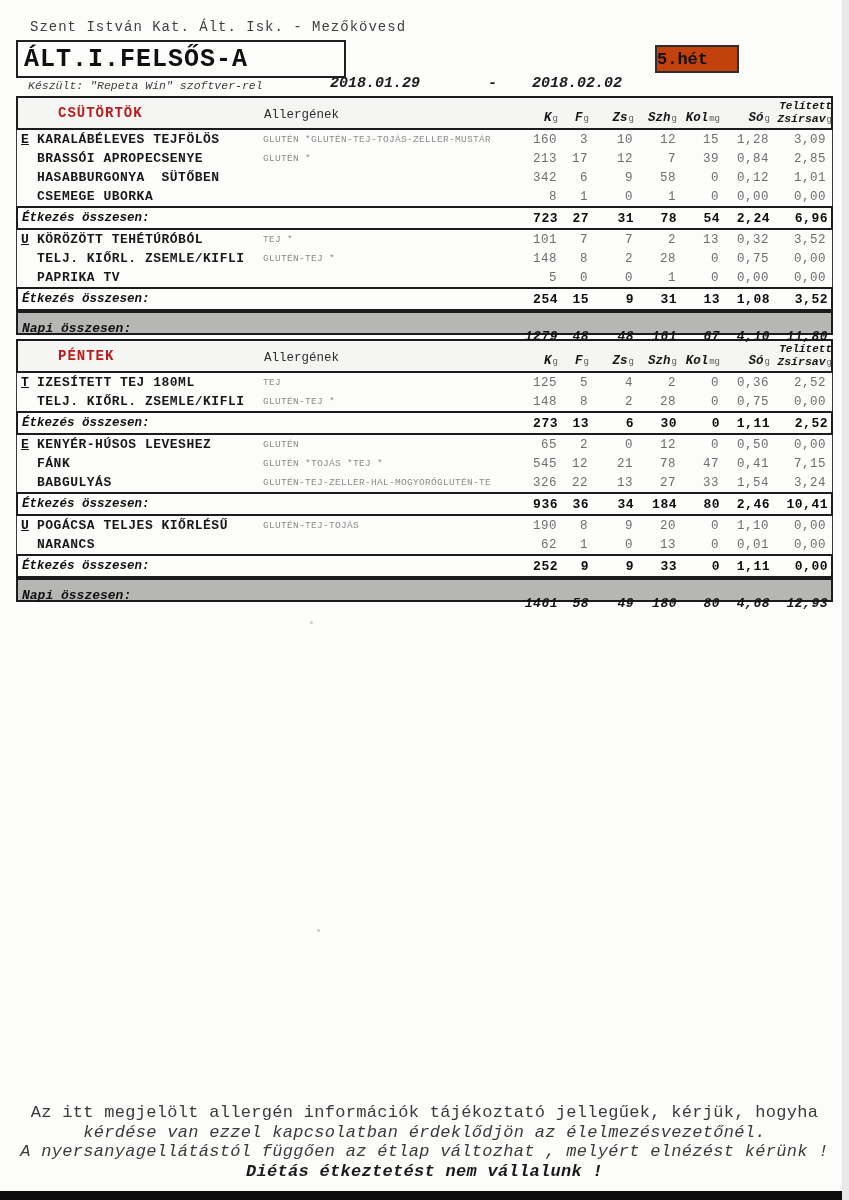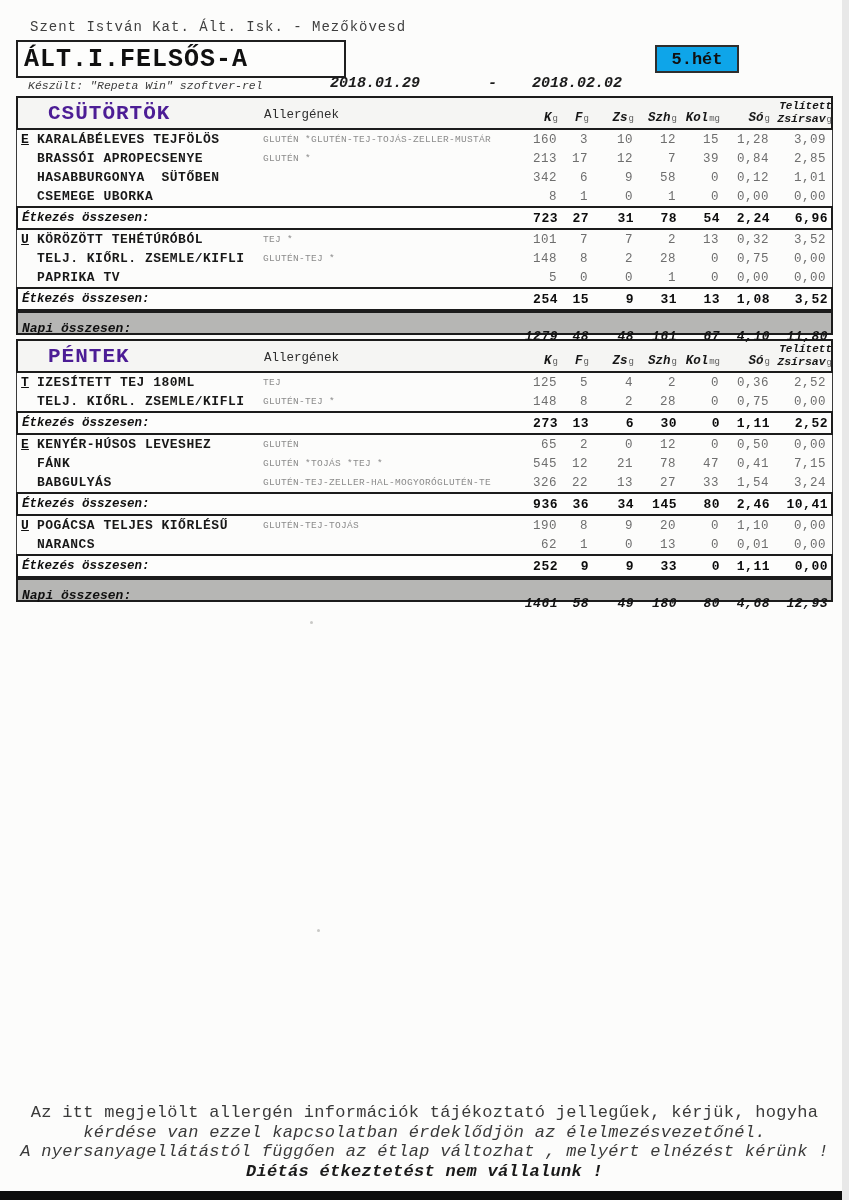--- a/index.html
+++ b/index.html
@@ -9,35 +9,35 @@
   
   .school{position:absolute;left:30px;top:19px;font-size:14px;letter-spacing:1px;color:#3f3f3f;}
   .class-box{position:absolute;left:16px;top:40px;width:326px;height:34px;border:2px solid #1f1f1f;
              display:flex;align-items:center;background:#fdfdfc;}
   .class-name{font-size:25px;font-weight:700;letter-spacing:1px;color:#101010;padding-left:6px;white-space:pre;}
   .etlap-box{position:absolute;left:385px;top:43px;width:138px;height:27px;border:2px solid #3a3a3a;
              border-radius:15px;display:flex;align-items:center;justify-content:center;background:#fdfdfc;}
   .etlap{font-family:"Liberation Serif","DejaVu Serif",serif;font-style:italic;font-weight:700;
          font-size:18px;letter-spacing:9px;padding-left:9px;color:#1d1d1d;}
   .week-box{position:absolute;left:655px;top:45px;width:80px;height:24px;border:2px solid #2e2e2e;
-            display:flex;align-items:center;justify-content:center;background:#0ea5e9;}
+            display:flex;align-items:center;background:#c2410c;}
   .week{font-size:17px;font-weight:700;color:#111;}
   .made{position:absolute;left:28px;top:79px;font-size:11.5px;font-style:italic;color:#3c3c3c;}
   .dates{position:absolute;left:330px;top:75px;font-size:15px;font-weight:700;font-style:italic;color:#1c1c1c;}
   .dates .sep{margin:0 35px 0 68px;}
 
   
   .tables{position:absolute;left:16px;top:96px;width:817px;}
   .day-table{width:817px;}
   .day-table + .day-table{margin-top:4px;}
   .grid{display:grid;grid-template-columns:16px 230px 252px 42px 31px 45px 43px 43px 50px 62px;}
 
   .day-header{border:2px solid #1c1c1c;background:#f5f5f3;height:30px;align-items:end;}
-  .day-name{grid-column:1/3;align-self:center;font-size:21px;font-weight:700;letter-spacing:1px;
-            color:#4c1d95;margin-left:30px;white-space:nowrap;}
+  .day-name{grid-column:1/3;align-self:center;font-size:14px;font-weight:700;letter-spacing:1px;
+            color:#b91c1c;margin-left:40px;white-space:nowrap;}
   .allergens-header{font-size:12.5px;color:#2e2e2e;padding-bottom:6px;}
   .col-header{display:flex;flex-direction:column;align-items:flex-end;justify-content:flex-end;padding-bottom:3px;}
   .col-line{display:flex;align-items:baseline;}
   .col-label{font-size:12.5px;font-weight:700;font-style:italic;color:#161616;}
   .col-unit{font-size:9px;color:#5d5d5d;margin-left:1px;}
   .tel-over{font-size:11px;font-weight:700;font-style:italic;color:#161616;line-height:11px;}
   .col-header.tel .col-label{font-size:11.5px;}
 
   .rows{border-left:1.5px solid #3a3a3a;border-right:1.5px solid #3a3a3a;}
   .food-row{height:19px;align-items:center;}
@@ -374,21 +374,21 @@
             <span class="num">33</span>
             <span class="num">1,54</span>
             <span class="num">3,24</span>
           </div>
         </div>
         <div class="grid total-row">
           <span class="total-label">Étkezés összesen:</span>
           <span class="num total-num">936</span>
           <span class="num total-num">36</span>
           <span class="num total-num">34</span>
-          <span class="num total-num">145</span>
+          <span class="num total-num">184</span>
           <span class="num total-num">80</span>
           <span class="num total-num">2,46</span>
           <span class="num total-num">10,41</span>
         </div>
         <div class="rows">
           <div class="grid food-row">
             <span class="meal-code">U</span>
             <span class="food-name">POGÁCSA TELJES KIŐRLÉSŰ</span>
             <span class="food-allergens">GLUTÉN-TEJ-TOJÁS</span>
             <span class="num">190</span>

